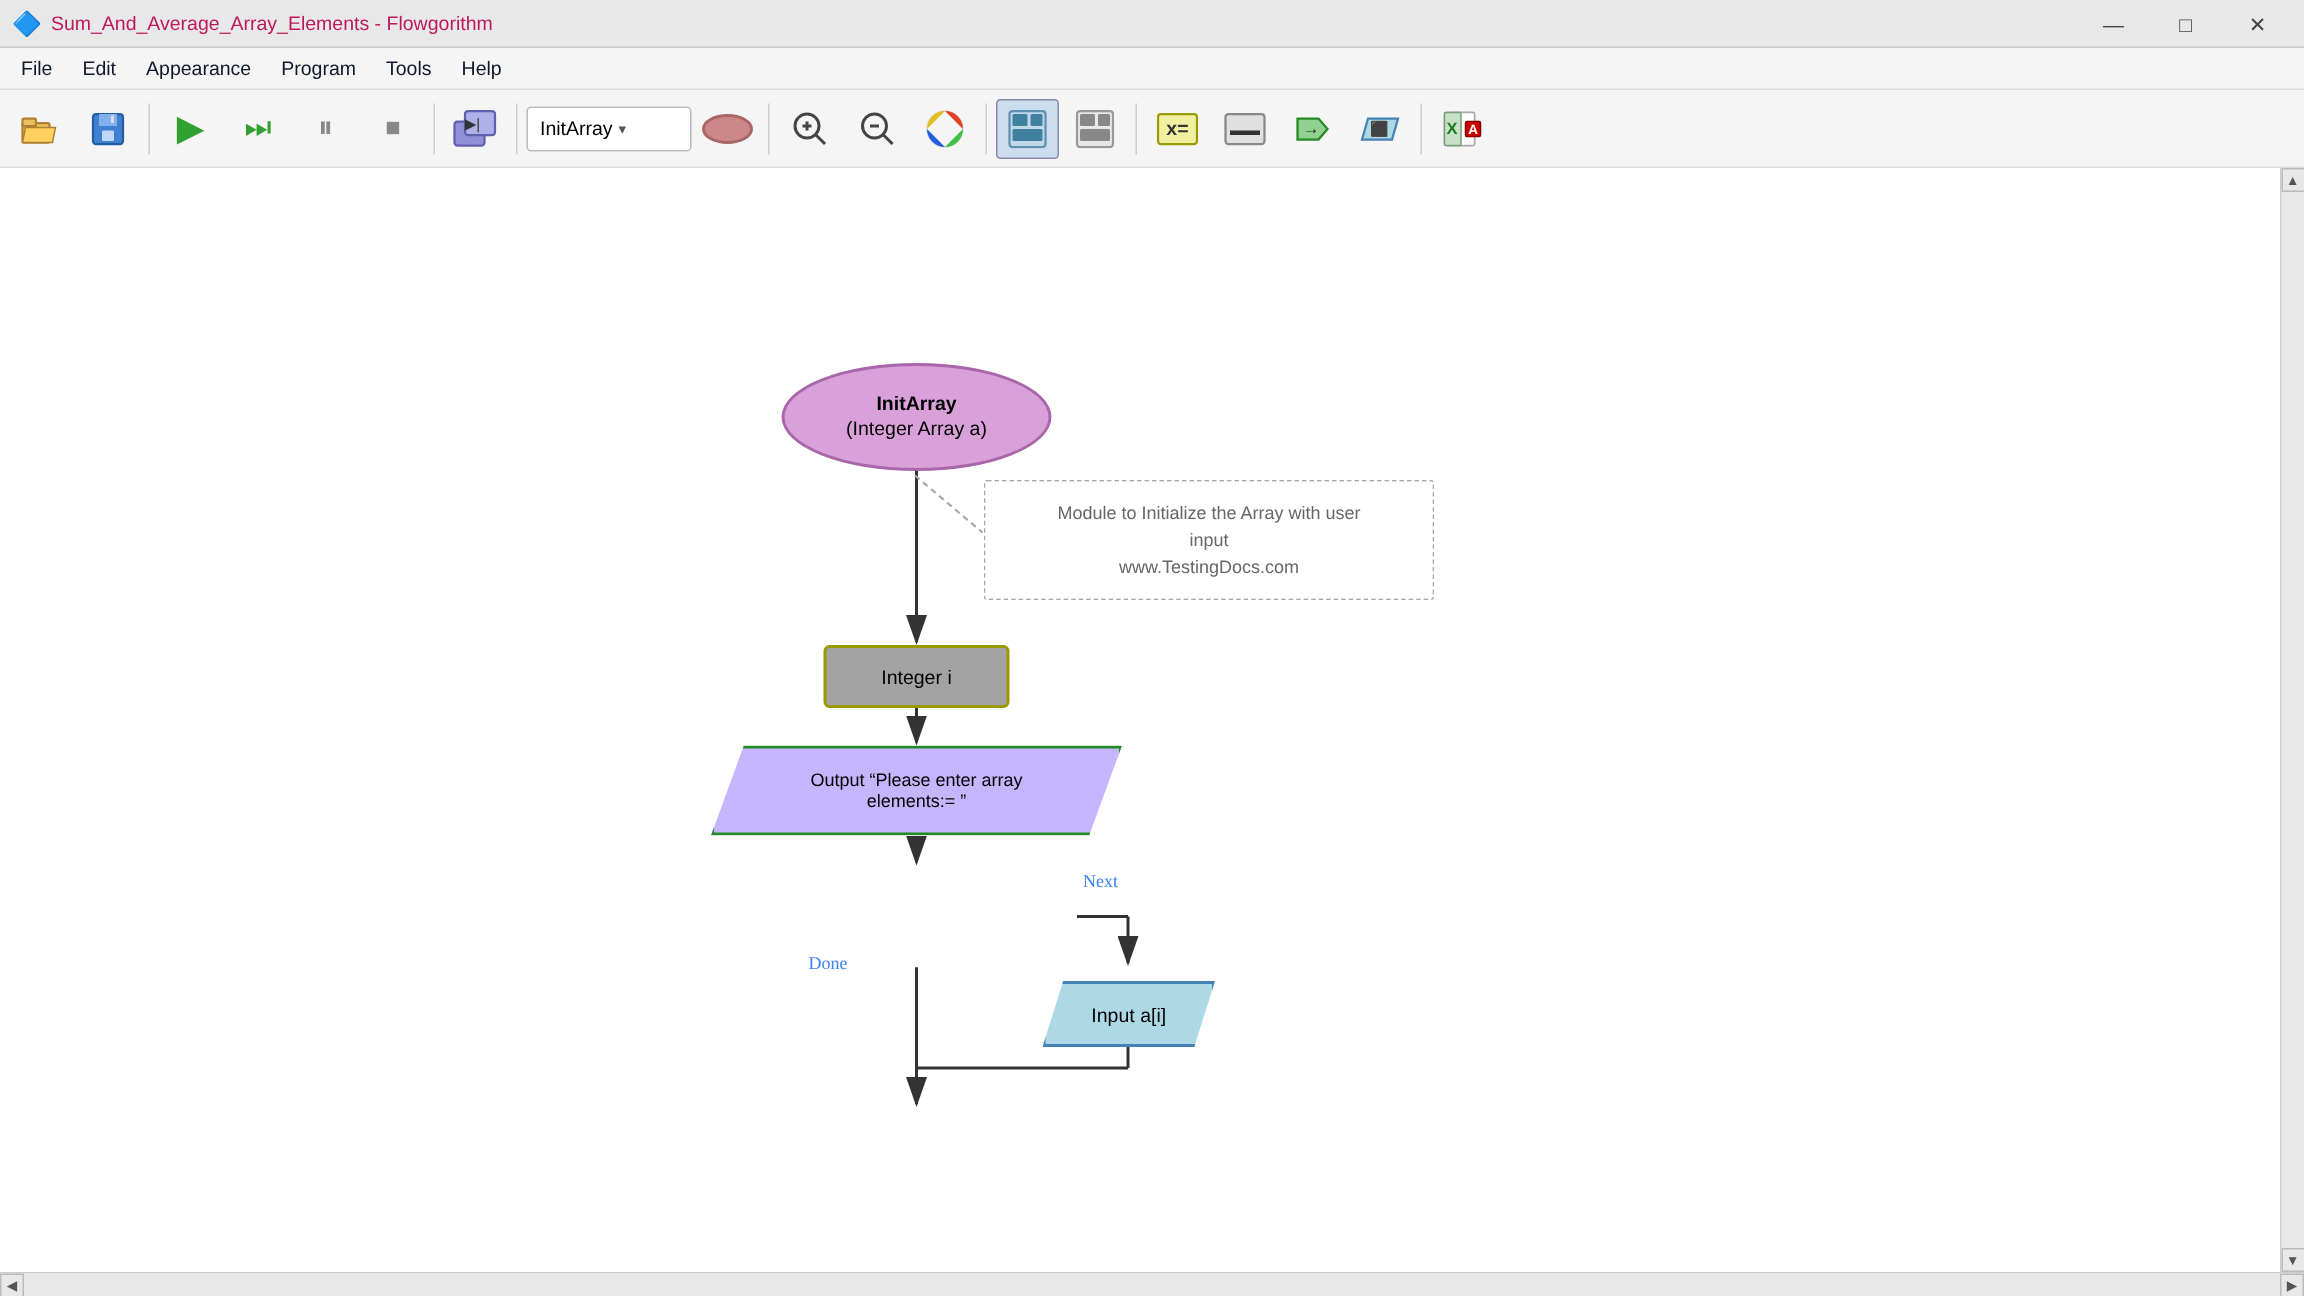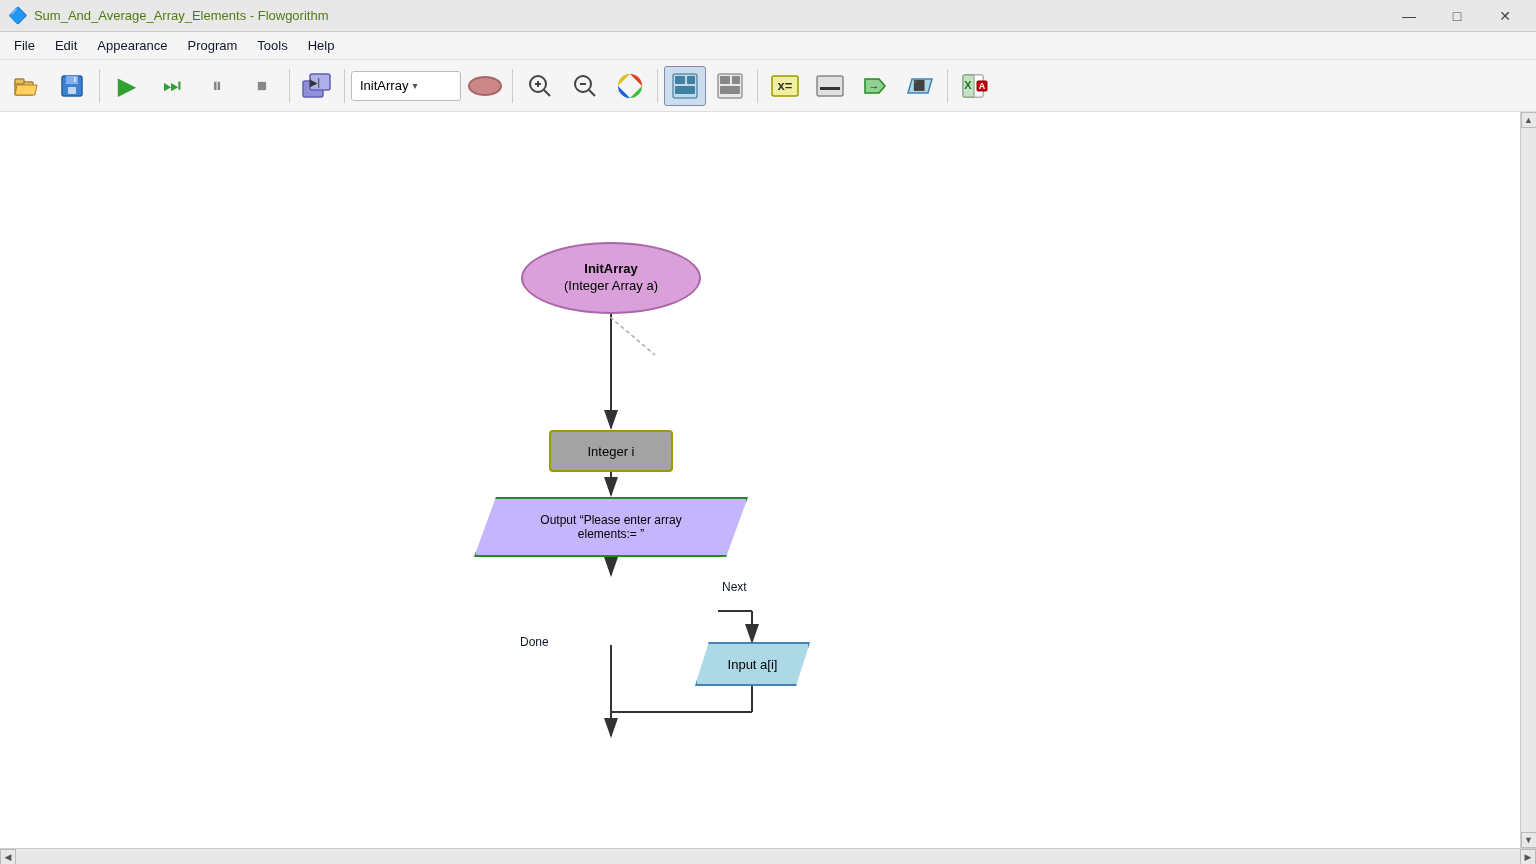--- a/index.html
+++ b/index.html
@@ -24,21 +24,21 @@
       justify-content: space-between;
       user-select: none;
     }
     #titlebar-left {
       display: flex;
       align-items: center;
       gap: 6px;
     }
     #titlebar-title {
       font-size: 13px;
-      color: #4d7c0f;
+      color: #be185d;
     }
     #titlebar-controls {
       display: flex;
       gap: 2px;
     }
     .title-btn {
       width: 46px;
       height: 32px;
       display: flex;
       align-items: center;
@@ -250,20 +250,21 @@
     .shape-input {
       background: #add8e6;
       border: 2px solid #4682B4;
       display: flex;
       align-items: center;
       justify-content: center;
       text-align: center;
       font-size: 13px;
       position: absolute;
       clip-path: polygon(12% 0%, 100% 0%, 88% 100%, 0% 100%);
+      margin-top: 12px;
     }
     
     .shape-comment {
       background: white;
       border: 1.5px dashed #aaa;
       display: flex;
       align-items: center;
       justify-content: center;
       text-align: center;
       font-size: 12px;
@@ -278,21 +279,22 @@
     .arrows-svg {
       position: absolute;
       top: 0; left: 0;
       width: 100%;
       height: 100%;
       pointer-events: none;
     }
     .flow-label {
       position: absolute;
       font-size: 12px;
-      color: #0f172a;
+      color: #3b82f6;
+      font-family: Liberation Serif, serif;
     }
 
     
     .icon-open { color: #e8a020; }
 
   </style>
 </head>
 <body>
 
 <div id="titlebar">
@@ -490,37 +492,44 @@
       <line x1="610" y1="205" x2="655" y2="243" stroke="#aaa" stroke-width="1.5" stroke-dasharray="4,3"></line>
     </svg>
 
     <div class="shape-terminal" style="left:521px; top:130px; width:180px; height:72px;">
       <div>
         <div style="font-weight:bold;">InitArray</div>
         <div>(Integer Array a)</div>
       </div>
     </div>
 
+    <div class="shape-comment" style="left:656px; top:208px; width:300px; height:80px;">
+      <div>
+        <div>Module to Initialize the Array with user</div>
+        <div>input</div>
+        <div>www.TestingDocs.com</div>
+      </div>
+    </div>
 
     <div class="shape-rect" style="left:549px; top:318px; width:124px; height:42px;">
       <span>Integer i</span>
     </div>
 
     <div class="shape-output" style="left:474px; top:385px; width:274px; height:60px; font-size:12px;">
       <span>Output “Please enter array<br>elements:= ”</span>
     </div>
 
 
     <div class="shape-input" style="left:695px; top:530px; width:115px; height:44px;">
       <span>Input a[i]</span>
     </div>
 
 
     <div class="flow-label" style="left:722px; top:468px;">Next</div>
-    <div class="flow-label" style="left:520px; top:523px;">Done</div>
+    <div class="flow-label" style="left:539px; top:523px;">Done</div>
 
   </div>
 
   <div id="right-scrollbar">
     <div class="scroll-arrow">▲</div>
     <div class="scroll-track"></div>
     <div class="scroll-arrow">▼</div>
   </div>
 </div>
 

